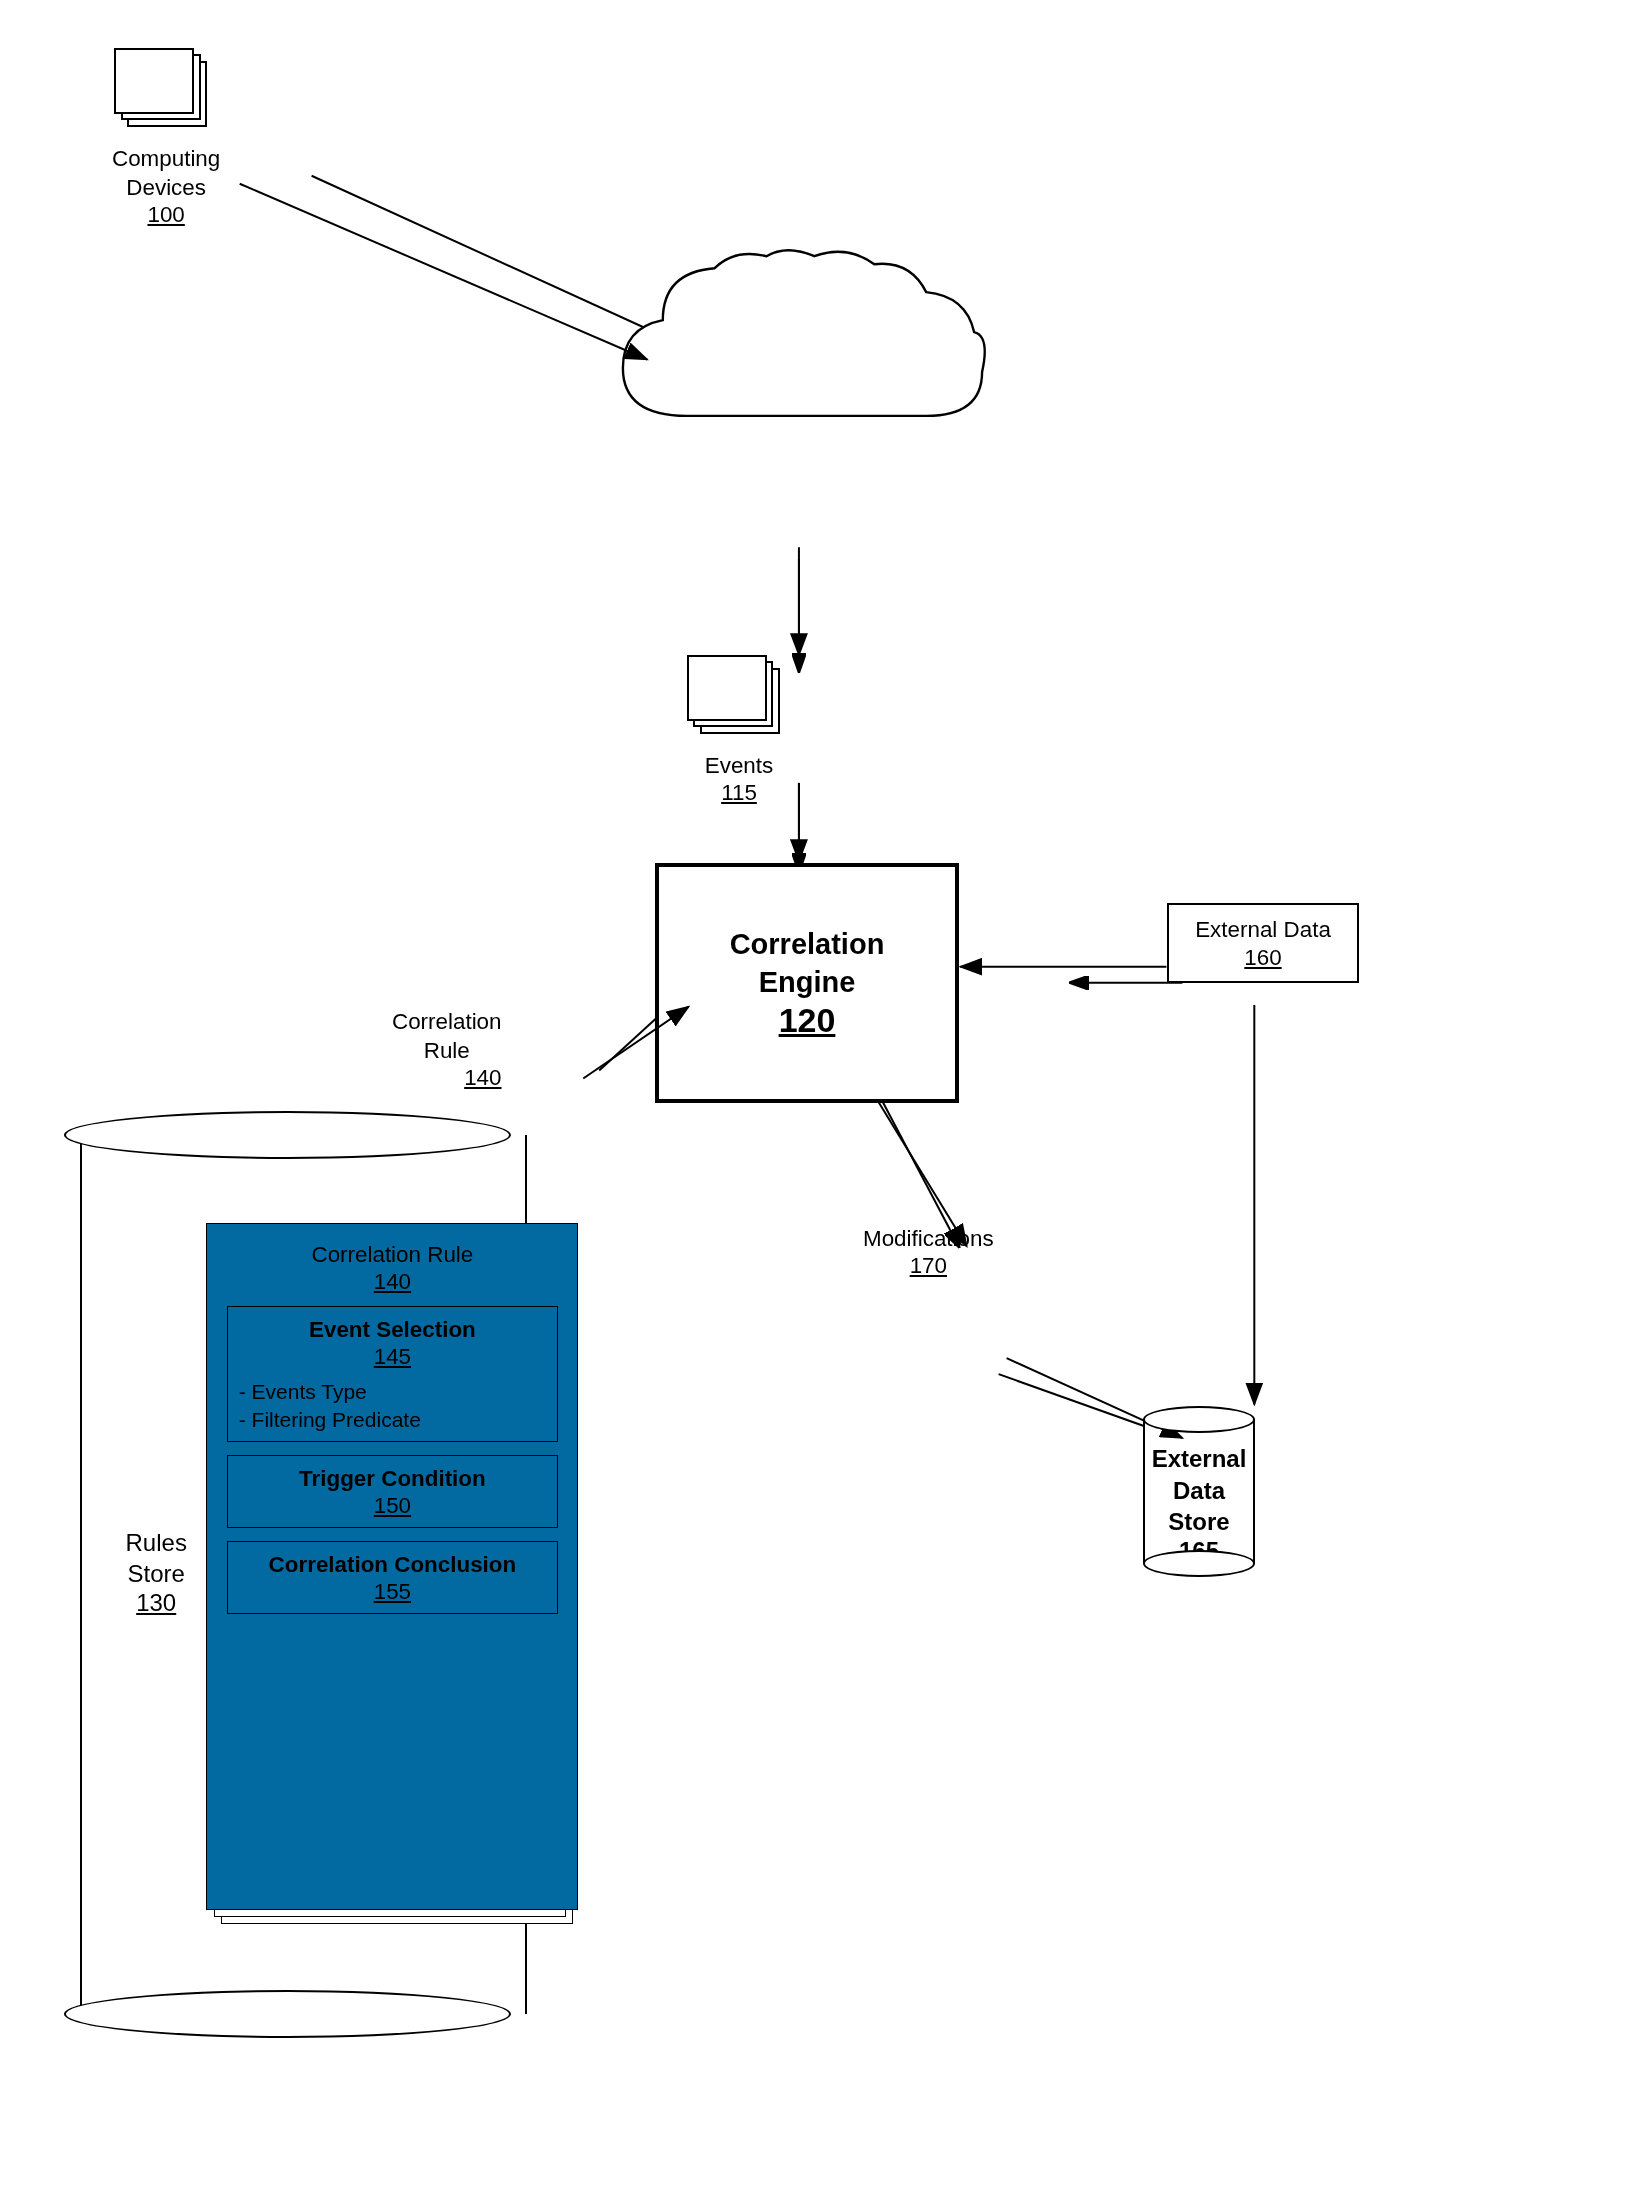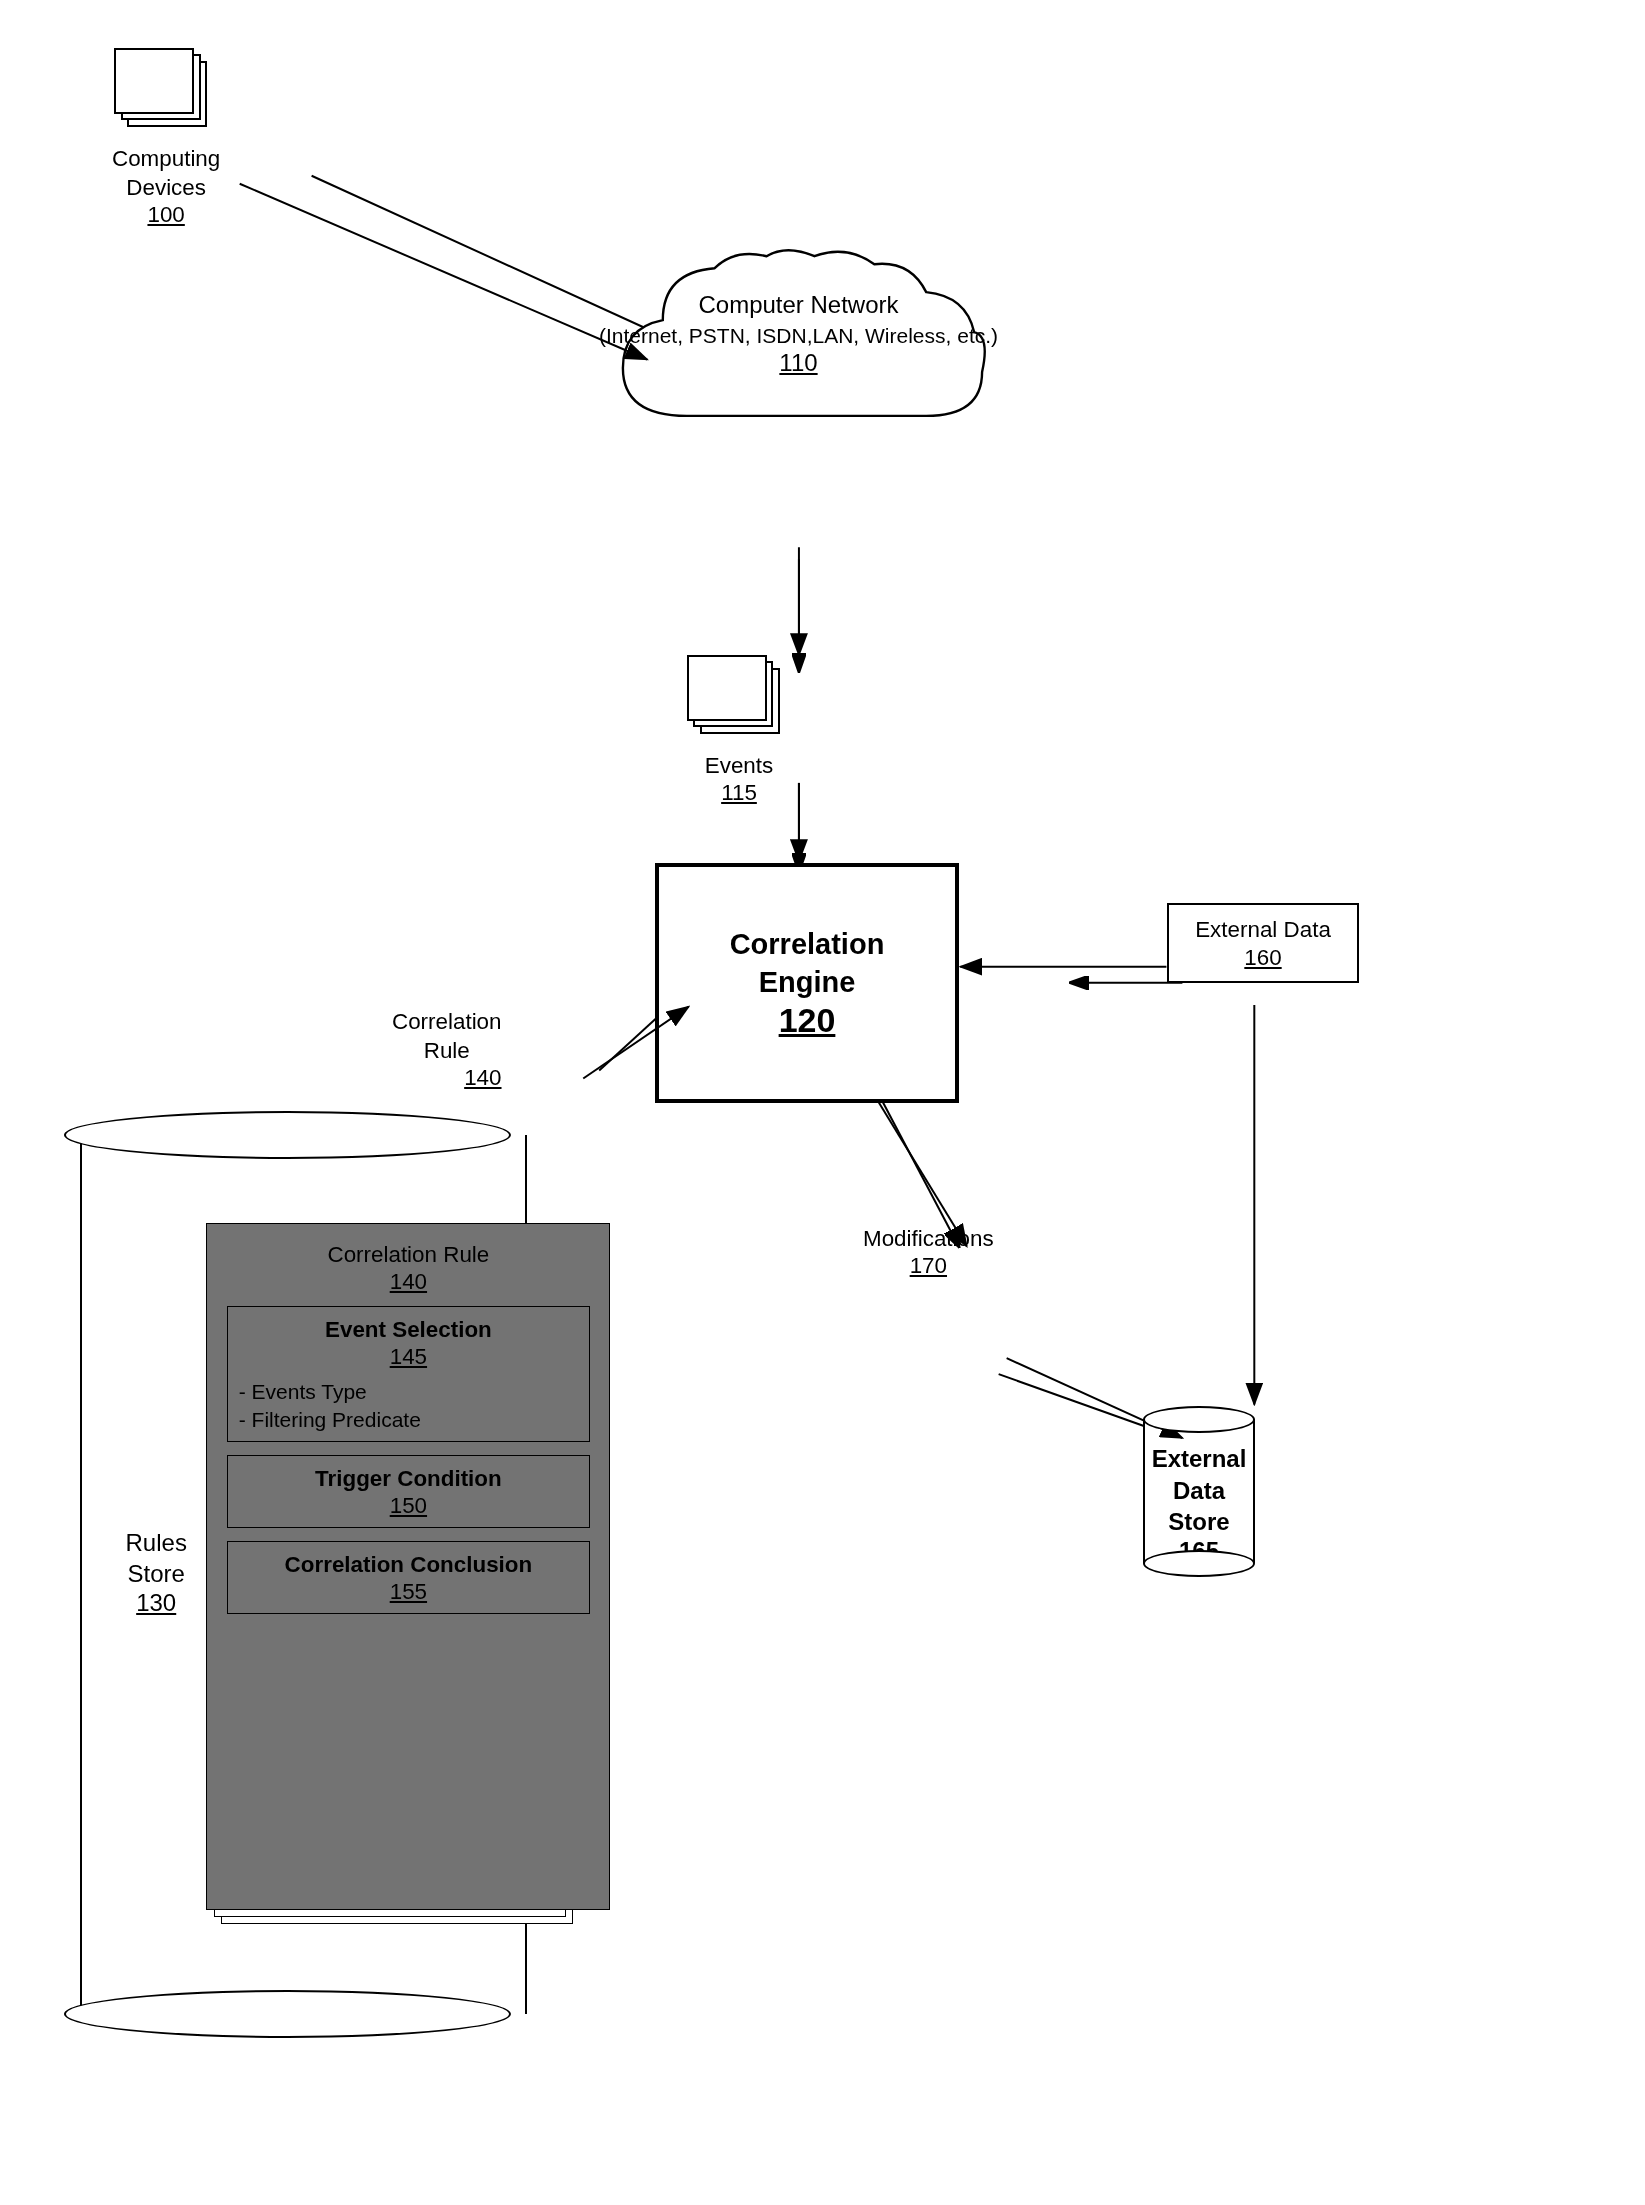--- a/index.html
+++ b/index.html
@@ -163,25 +163,20 @@
         Q 200,10 240,20
         Q 265,5 300,20
         Q 340,5 375,30
         Q 420,25 440,65
         Q 490,70 500,115
         Q 520,120 510,165
         Q 510,220 440,220
         Z
       " fill="#fff" stroke="#000" stroke-width="3"></path>
     </svg>
-    <div style="position:absolute; top:48px; left:0; right:0; text-align:center;">
-      <div class="label" style="font-size:24px; line-height:1.4;">Computer Network</div>
-      <div class="label" style="font-size:21px;">(Internet, PSTN, ISDN,LAN, Wireless, etc.)</div>
-      <div class="label-num" style="font-size:24px;">110</div>
-    </div>
   </div>
 
   <div class="node" style="left:687px; top:655px;">
     <div style="position:relative; width:104px; height:88px;">
       <div style="position:absolute; top:12.8px; left:12.8px; width:80px; height:66px; border:2px solid #000; background:#fff;"></div>
       <div style="position:absolute; top:6.4px; left:6.4px; width:80px; height:66px; border:2px solid #000; background:#fff;"></div>
       <div style="position:absolute; top:0px; left:0px; width:80px; height:66px; border:2px solid #000; background:#fff;"></div>
     </div>
     <div style="margin-top:8px; text-align:center;">
       <div class="label">Events</div>
@@ -235,21 +230,21 @@
           <div class="label" style="font-size:24px;">Rules Store</div>
           <div class="label-num" style="font-size:24px;">130</div>
         </div>
 
         <div style="position:relative; width:368px; min-height:719px; margin-top:8px;">
 
           <div style="position:absolute; top:14.4px; left:14.4px; width:352px; min-height:687px; border:1.6px solid #000; background:#fff;"></div>
 
           <div style="position:absolute; top:7.2px; left:7.2px; width:352px; min-height:687px; border:1.6px solid #000; background:#fff;"></div>
 
-          <div style="position:absolute; top:0; left:0; width:404px; min-height:687px; border:1.6px solid #000; background:#737373; padding:16px 12.8px;">
+          <div style="position:absolute; top:0; left:0; width:372px; min-height:687px; border:1.6px solid #000; background:#0369a1; padding:16px 12.8px;">
 
             <div style="text-align:center; margin-bottom:11.2px;">
               <div class="label" style="font-size:22.4px;">Correlation Rule</div>
               <div class="label-num" style="font-size:22.4px;">140</div>
             </div>
 
             <div class="inner-section">
               <div class="label bold" style="font-size:22.4px;">Event Selection</div>
               <div class="label-num" style="font-size:22.4px;">145</div>
               <div class="label" style="font-size:21px; text-align:left; margin-top:8px;">- Events Type</div>

